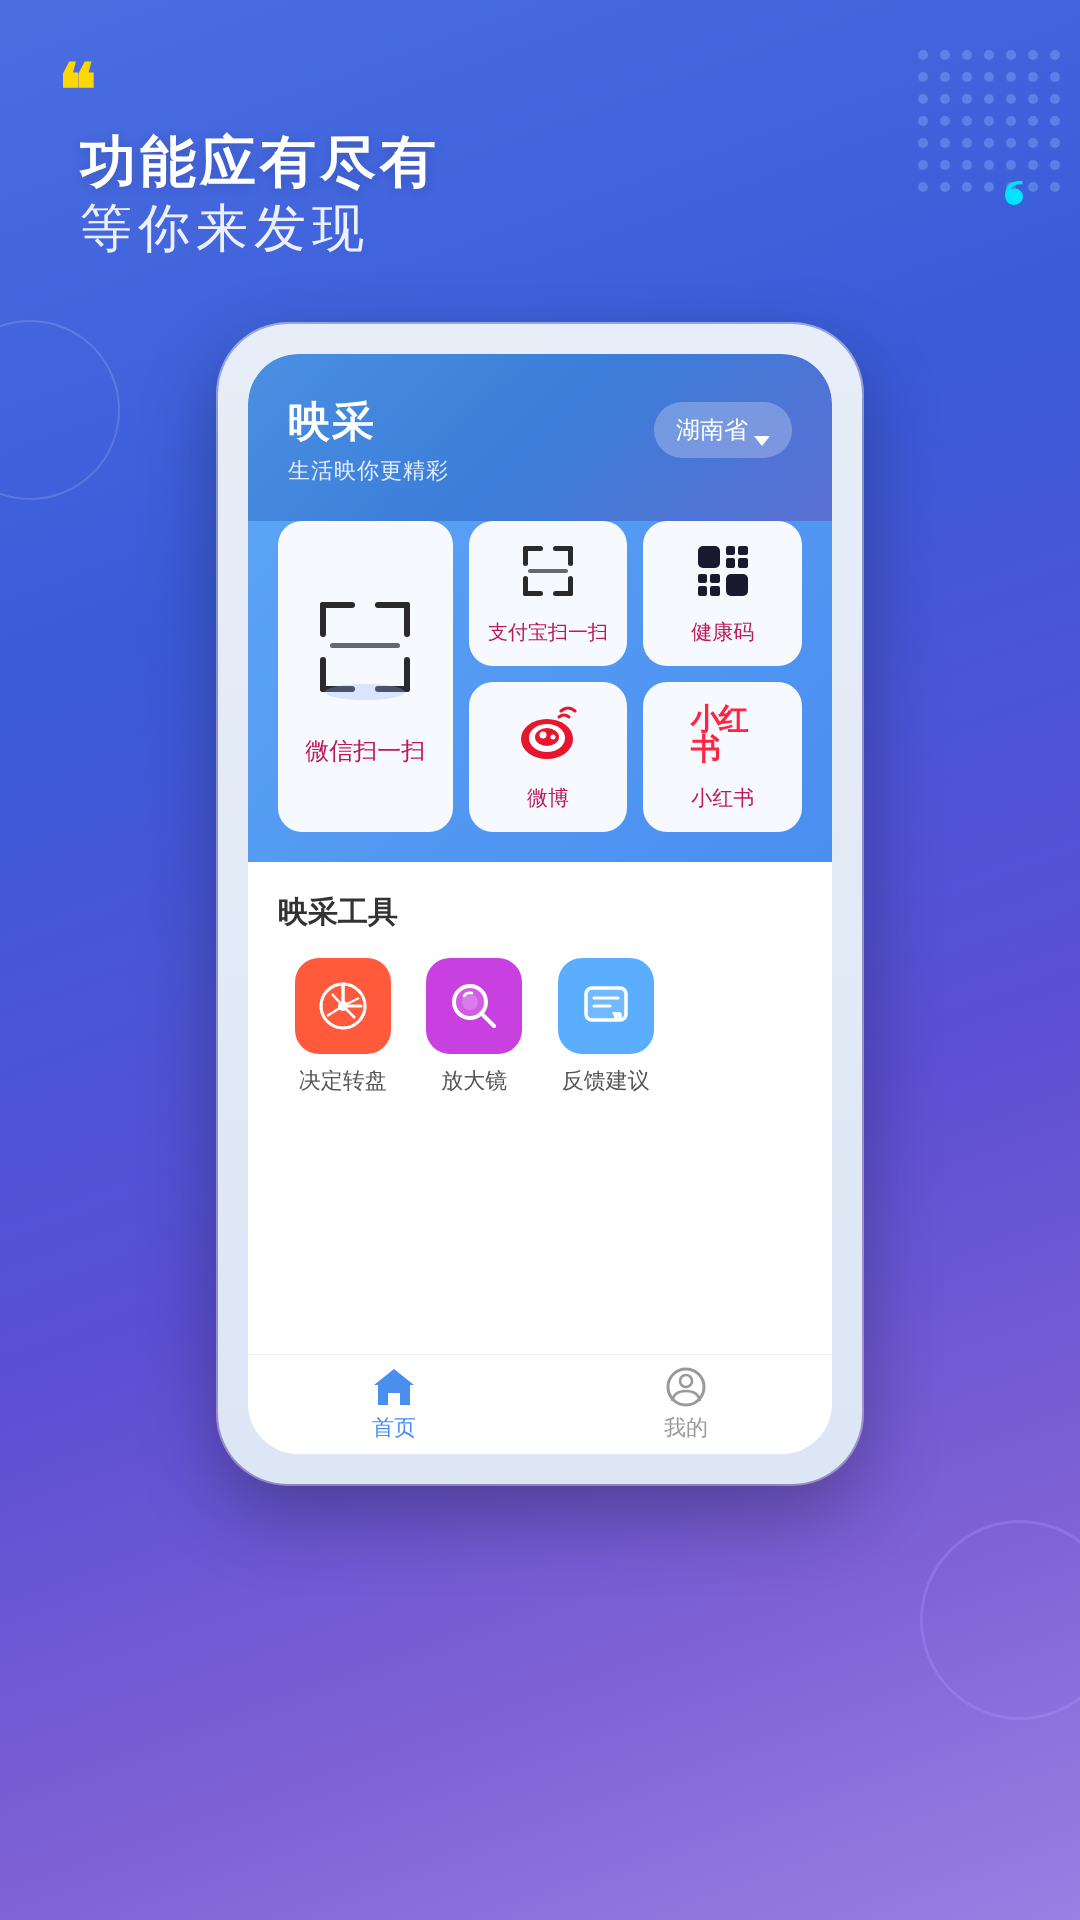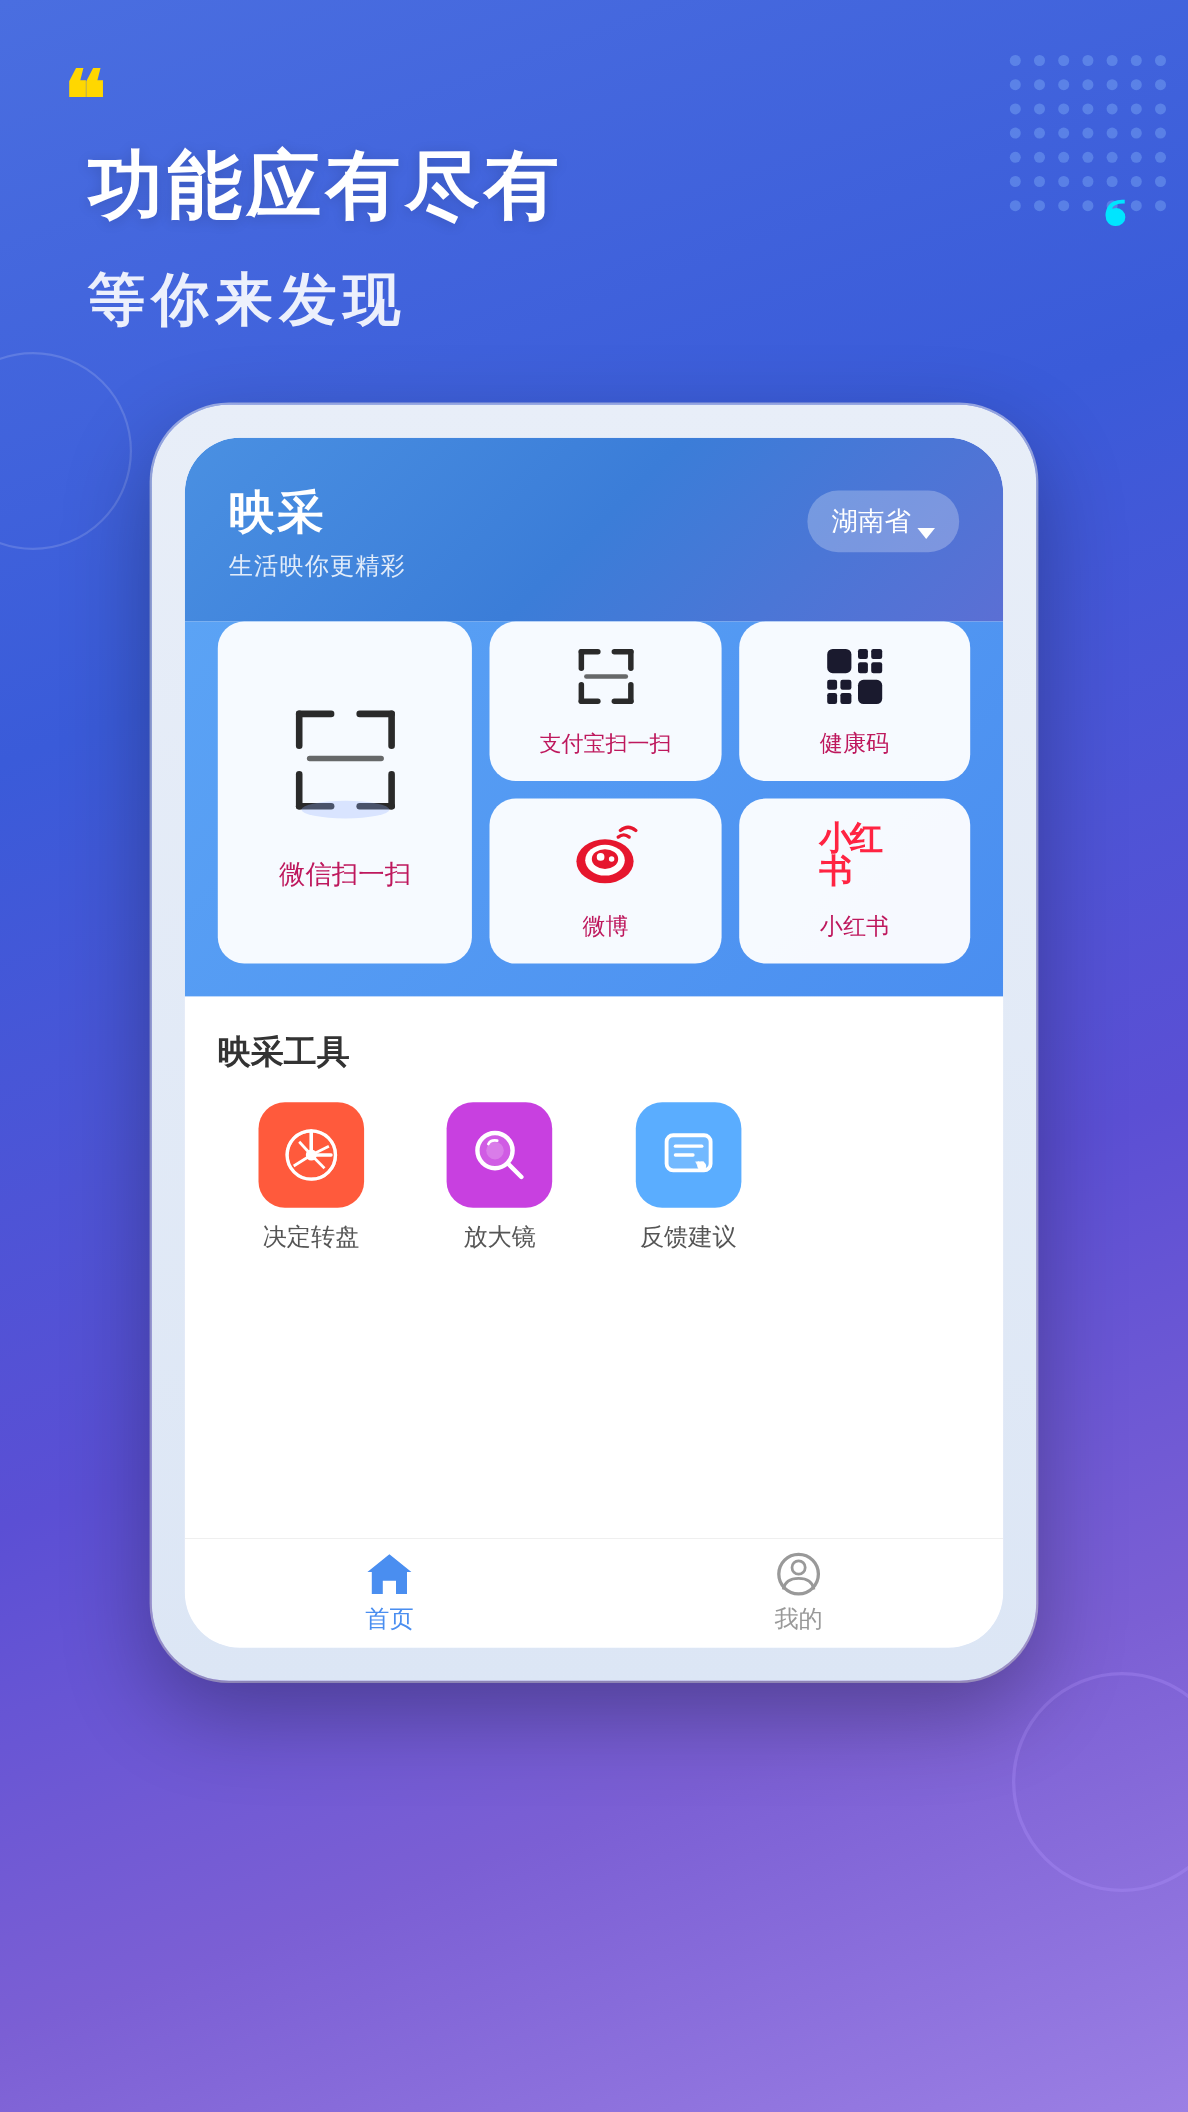--- a/index.html
+++ b/index.html
@@ -51,42 +51,41 @@
       height: 40px;
       color: #00E5FF;
       font-size: 60px;
       font-weight: 900;
       line-height: 1;
       font-family: Georgia, serif;
       transform: rotate(180deg);
     }
 
     .main-title {
-      font-size: 68px;
+      font-size: 56px;
       font-weight: 900;
       color: #ffffff;
       line-height: 1.15;
       margin-top: 50px;
       text-shadow: 0 2px 12px rgba(0,0,0,0.15);
       letter-spacing: 4px;
     }
 
     .sub-title {
       font-size: 52px;
-      font-weight: 700;
+      font-weight: 400;
       color: rgba(255,255,255,0.9);
-      margin-top: 30px;
       letter-spacing: 6px;
     }
 
     
     .phone-wrapper {
       position: relative;
       margin: 20px auto 0;
-      width: 804px;
+      width: 644px;
       z-index: 3;
     }
 
     .phone-frame {
       background: linear-gradient(180deg, #e8eef8 0%, #dce6f5 100%);
       border-radius: 70px;
       padding: 30px;
       box-shadow: 0 30px 80px rgba(0,0,0,0.3), 0 0 0 2px rgba(255,255,255,0.5);
     }
 

